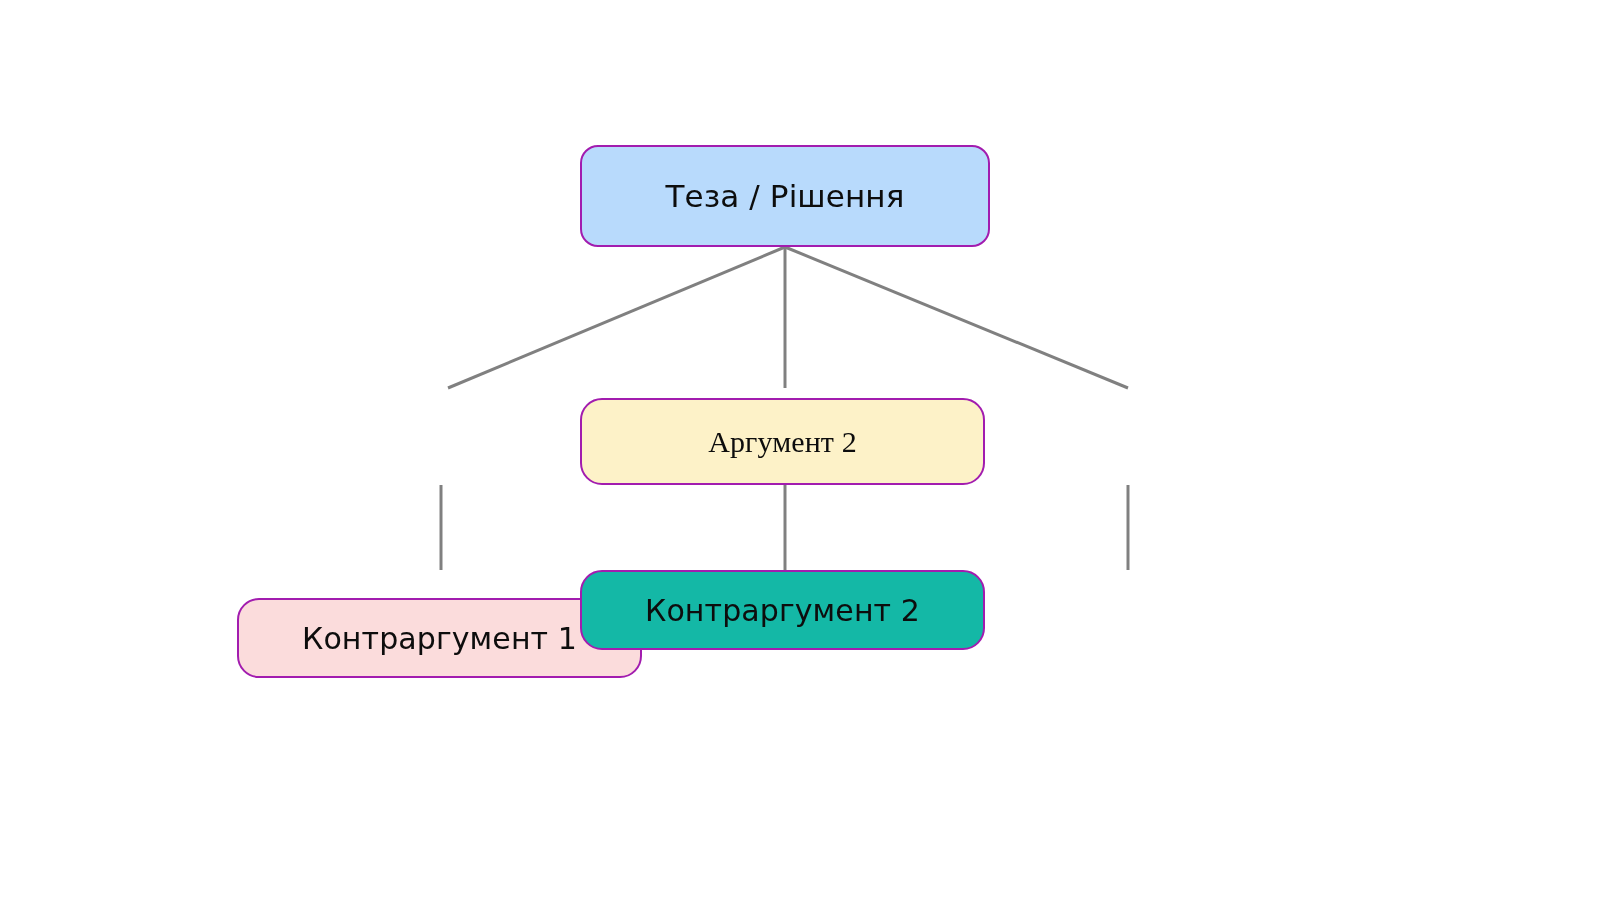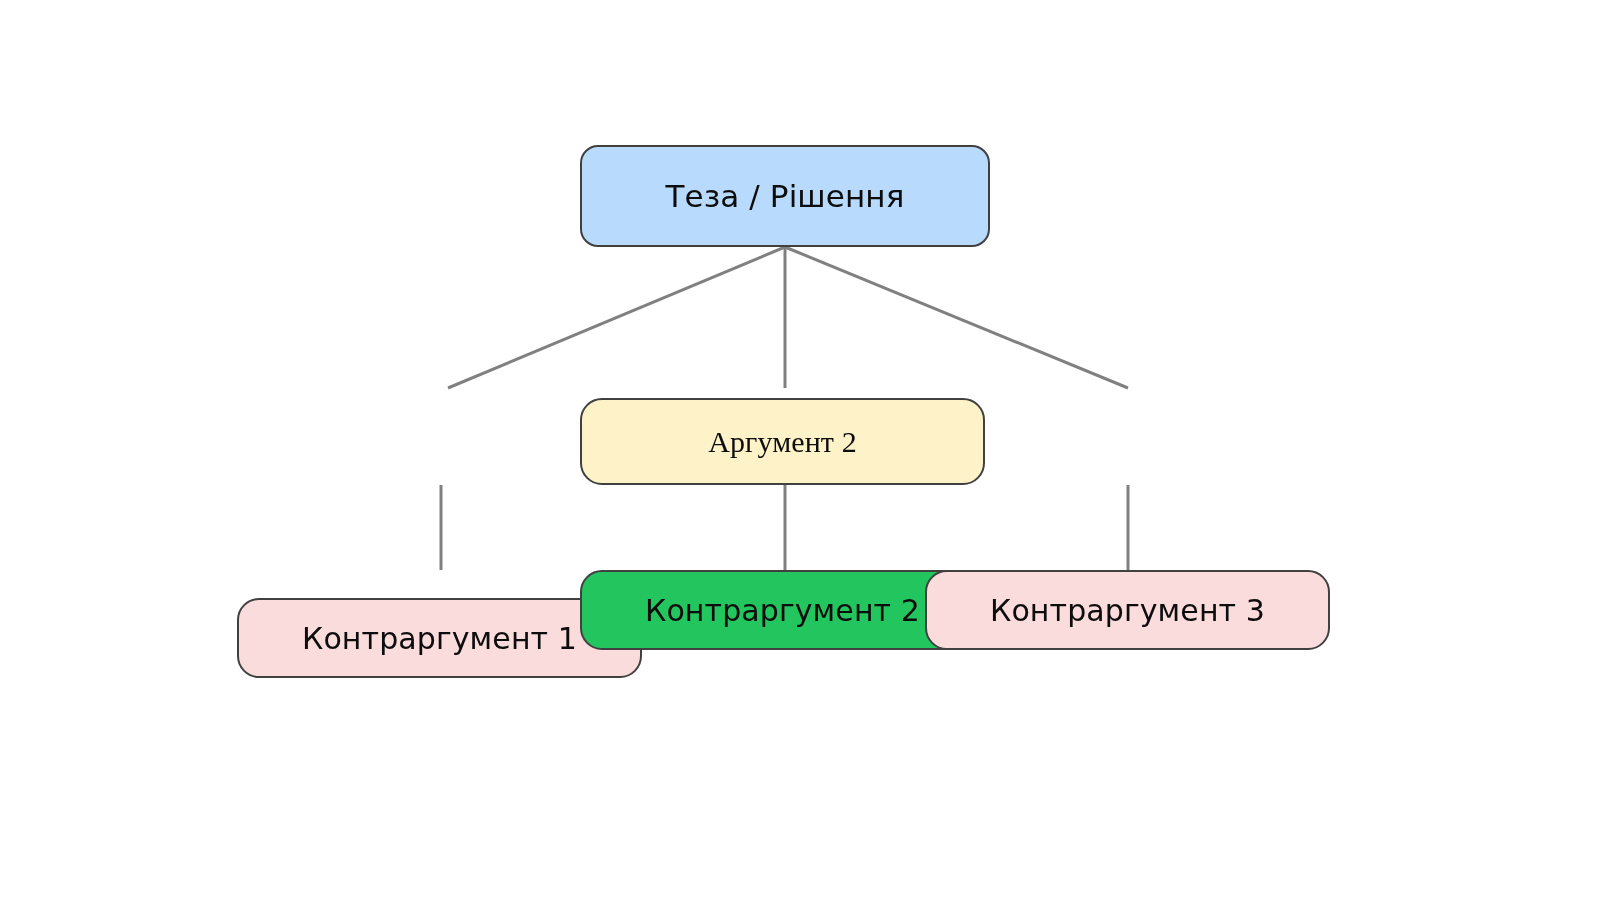--- a/index.html
+++ b/index.html
@@ -25,21 +25,21 @@
     width: 1600px;
     height: 900px;
     pointer-events: none;
   }
   .node {
     position: absolute;
     box-sizing: border-box;
     display: flex;
     align-items: center;
     justify-content: center;
-    border: 2px solid #404040;
+    border: 2px solid #a21caf;
     border-radius: 22px;
     font-size: 30px;
     line-height: 1.1;
     color: #0d0d0d;
     letter-spacing: 0.1px;
     white-space: nowrap;
     font-family: "DejaVu Sans", "Liberation Sans", sans-serif;
   }
   .node-root {
     border-radius: 18px;
@@ -64,25 +64,22 @@
     <g>
       <line x1="441" y1="485" x2="441" y2="570" stroke="#808080" stroke-width="3" stroke-linecap="butt"></line>
       <line x1="785" y1="485" x2="785" y2="570" stroke="#808080" stroke-width="3" stroke-linecap="butt"></line>
       <line x1="1128" y1="485" x2="1128" y2="570" stroke="#808080" stroke-width="3" stroke-linecap="butt"></line>
     </g>
   </svg>
 
   <div class="node node-counterargument" style="left:237px; top:598px; width:405px; height:80px; background:#fbdcdc; z-index:3;">
     <span class="node-label">Контраргумент 1</span>
   </div>
-  <div class="node node-counterargument" style="left:580px; top:570px; width:405px; height:80px; background:#22c55e; z-index:4;">
+  <div class="node node-counterargument" style="left:580px; top:570px; width:405px; height:80px; background:#14b8a6; z-index:4;">
     <span class="node-label">Контраргумент 2</span>
-  </div>
-  <div class="node node-counterargument" style="left:925px; top:570px; width:405px; height:80px; background:#fbdcdc; z-index:5;">
-    <span class="node-label">Контраргумент 3</span>
   </div>
 
   <div class="node node-argument" style="left:580px; top:398px; width:405px; height:87px; background:#fdf2c8; z-index:7;font-family:Liberation Serif, serif;">
     <span class="node-label">Аргумент 2</span>
   </div>
 
   <div class="node node-root" style="left:580px; top:145px; width:410px; height:102px; background:#b8dafc; z-index:9;">
     <span class="node-label">Теза / Рішення</span>
   </div>
 

